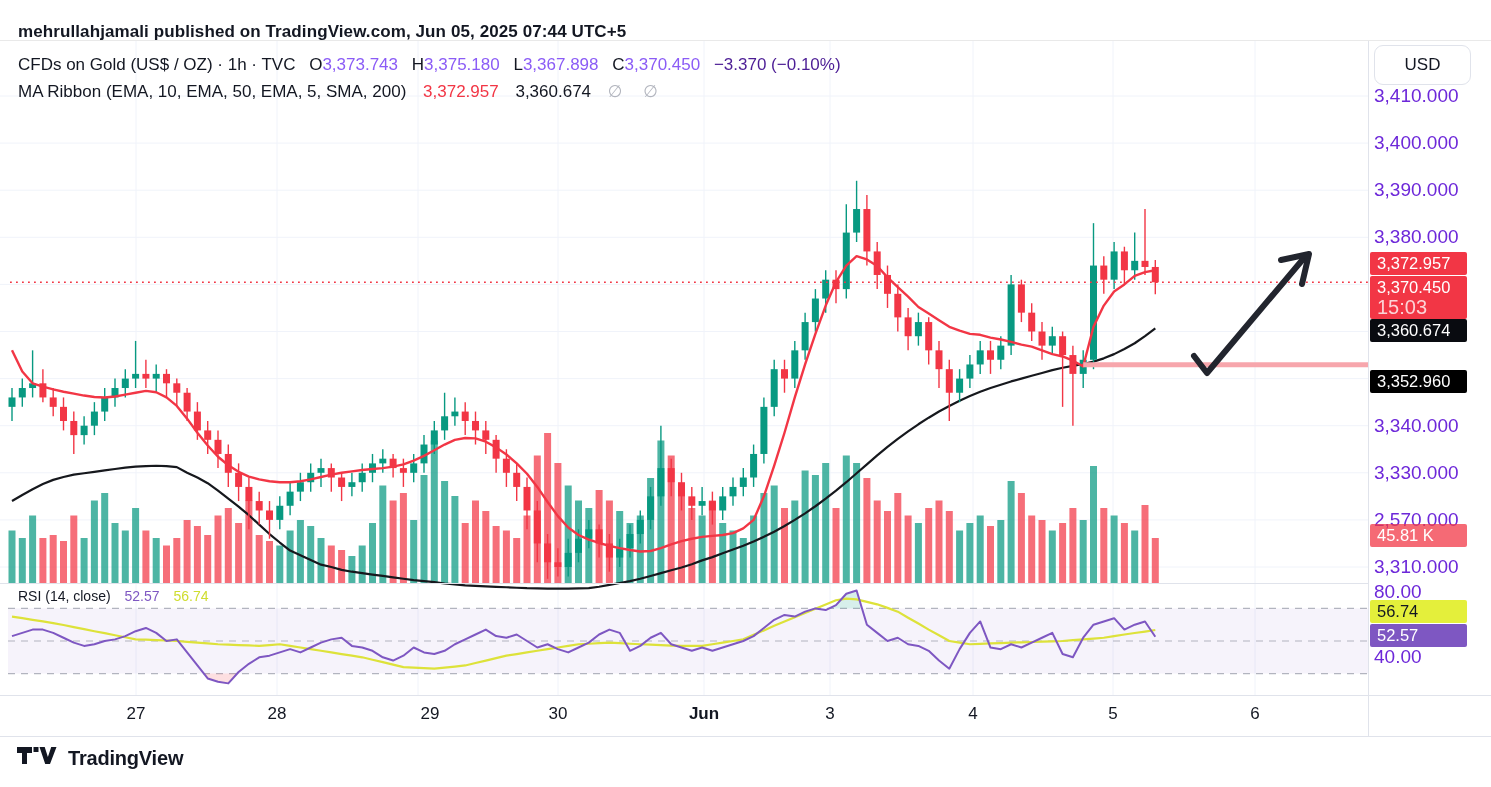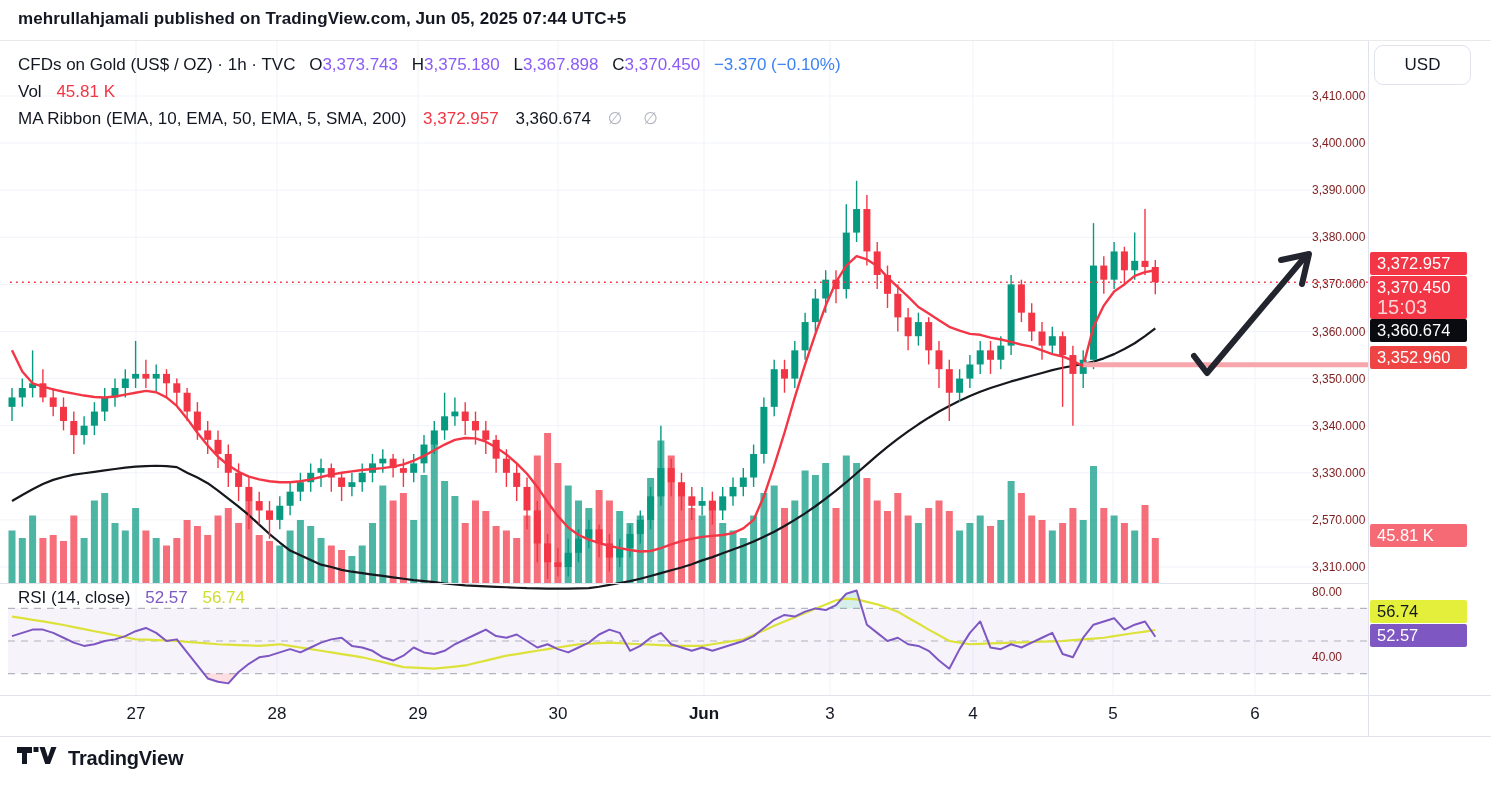--- a/index.html
+++ b/index.html
@@ -1,48 +1,48 @@
 <!DOCTYPE html>
 <html><head>
 <meta charset="utf-8">
 <style>
   html,body{margin:0;padding:0;background:#fff;}
   #page{position:relative;width:1491px;height:787px;background:#ffffff;overflow:hidden;
         font-family:"Liberation Sans","DejaVu Sans",sans-serif;color:#131722;}
   
-  #attrib{position:absolute;left:18px;top:9px;font-size:17px;font-weight:700;letter-spacing:.1px;z-index:12;}
+  #attrib{position:absolute;left:18px;top:22px;font-size:17px;font-weight:700;letter-spacing:.1px;z-index:12;}
   #hdr-divider{position:absolute;left:0;top:40px;width:1491px;height:1px;background:#e9e9e9;}
   
   #legend{position:absolute;left:18px;top:51px;z-index:12;font-size:17px;line-height:27px;white-space:nowrap;}
   .lgrow{height:27px;}
   .sym{font-weight:500;}
   .oletter{color:#131722;margin-left:9px;}
   .oval{color:#8b5cf6;}
-  .chg{color:#3b82f6;margin-left:9px;}
+  .chg{color:#4c1d95;margin-left:9px;}
   .volval{color:#F23645;margin-left:10px;}
   .mared{color:#F23645;margin-left:12px;}
   .mablk{color:#131722;margin-left:12px;}
   .maempty{color:#b2b5be;margin-left:12px;letter-spacing:8px;}
-  #rsi-legend{position:absolute;left:18px;top:588px;z-index:12;font-size:17px;white-space:nowrap;}
+  #rsi-legend{position:absolute;left:18px;top:588px;z-index:12;font-size:14px;white-space:nowrap;}
   .rsival-p{color:#7E57C2;margin-left:10px;}
   .rsival-y{color:#cfdd2e;margin-left:10px;}
   
   #usd-btn{position:absolute;left:1374px;top:45px;width:95px;height:38px;background:#fff;
            border:1.5px solid #e0e3eb;border-radius:9px;z-index:13;display:flex;align-items:center;justify-content:center;
            font-size:17px;font-weight:500;color:#131722;cursor:pointer;}
-  .price-tick{position:absolute;left:1312px;height:20px;line-height:20px;font-size:12px;color:#7f1d1d;z-index:2;white-space:nowrap;}
+  .price-tick{position:absolute;left:1374px;height:20px;line-height:20px;font-size:19px;color:#6d28d9;z-index:2;white-space:nowrap;}
   .time-tick{position:absolute;top:704px;width:70px;margin-left:-35px;text-align:center;font-size:17px;color:#131722;z-index:2;}
   .time-tick.bold{font-weight:700;}
   .axis-badge{position:absolute;left:1370px;width:97px;box-sizing:border-box;padding:1px 7px;
               font-size:16.5px;color:#fff;border-radius:2px;z-index:8;line-height:21px;white-space:nowrap;}
   #badge-ema{top:252px;background:#F23645;}
   #badge-close{top:276px;background:#F23645;height:43px;}
   #badge-close .cd{font-size:20px;color:rgba(255,255,255,.78);line-height:18px;}
   #badge-sma{top:319px;background:#090b10;}
-  #badge-level{top:346px;background:#ef4444;}
+  #badge-level{top:370px;background:#000000;}
   #badge-vol{top:524px;background:rgba(242,54,69,.74);}
   #badge-rsima{top:600px;background:#e4ef3b;color:#131722;}
   #badge-rsi{top:624px;background:#7E57C2;}
   
   #footer-logo{position:absolute;left:17px;top:747px;display:flex;align-items:flex-start;gap:9px;z-index:12;cursor:pointer;}
   #footer-logo .lg-text{font-size:20px;font-weight:600;color:#131722;letter-spacing:-.2px;}
   svg#chart-svg{position:absolute;left:0;top:0;z-index:1;}
 </style>
 </head>
 <body>
@@ -449,24 +449,20 @@
 <div id="legend">
   <div class="lgrow">
     <span class="sym">CFDs on Gold (US$ / OZ) · 1h · TVC</span>
     <span class="oletter">O</span><span class="oval">3,373.743</span>
     <span class="oletter">H</span><span class="oval">3,375.180</span>
     <span class="oletter">L</span><span class="oval">3,367.898</span>
     <span class="oletter">C</span><span class="oval">3,370.450</span>
     <span class="chg">−3.370 (−0.10%)</span>
   </div>
   <div class="lgrow">
-    <span>Vol</span>
-    <span class="volval">45.81 K</span>
-  </div>
-  <div class="lgrow">
     <span>MA Ribbon (EMA, 10, EMA, 50, EMA, 5, SMA, 200)</span>
     <span class="mared">3,372.957</span>
     <span class="mablk">3,360.674</span>
     <span class="maempty">∅ ∅</span>
   </div>
 </div>
 
 <div id="rsi-legend">
   <span>RSI (14, close)</span>
   <span class="rsival-p">52.57</span>
@@ -485,21 +481,21 @@
       <div class="price-tick" style="top: 415.7px;">3,340.000</div>
       <div class="price-tick" style="top: 462.8px;">3,330.000</div>
       <div class="price-tick" style="top: 509.9px;">2,570.000</div>
       <div class="price-tick" style="top: 557px;">3,310.000</div>
       <div class="price-tick" style="top: 582.1px;">80.00</div>
       <div class="price-tick" style="top: 647.3px;">40.00</div>
     </div>
 <div id="time-ticks">
       <div class="time-tick" style="left: 136px;">27</div>
       <div class="time-tick" style="left: 277px;">28</div>
-      <div class="time-tick" style="left: 418px;">29</div>
+      <div class="time-tick" style="left: 430px;">29</div>
       <div class="time-tick" style="left: 558px;">30</div>
       <div class="time-tick bold" style="left: 704px;">Jun</div>
       <div class="time-tick" style="left: 830px;">3</div>
       <div class="time-tick" style="left: 973px;">4</div>
       <div class="time-tick" style="left: 1113px;">5</div>
       <div class="time-tick" style="left: 1255px;">6</div>
     </div>
 
 <div class="axis-badge" id="badge-ema">3,372.957</div>
 <div class="axis-badge" id="badge-close">

